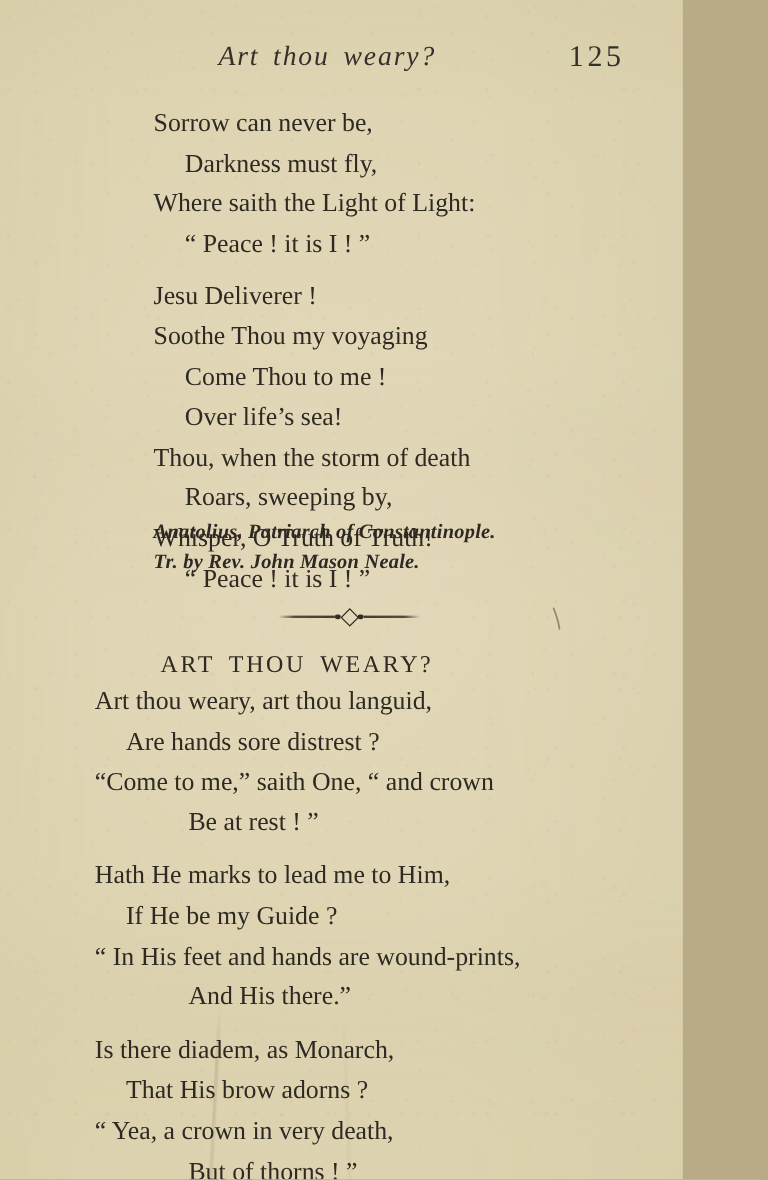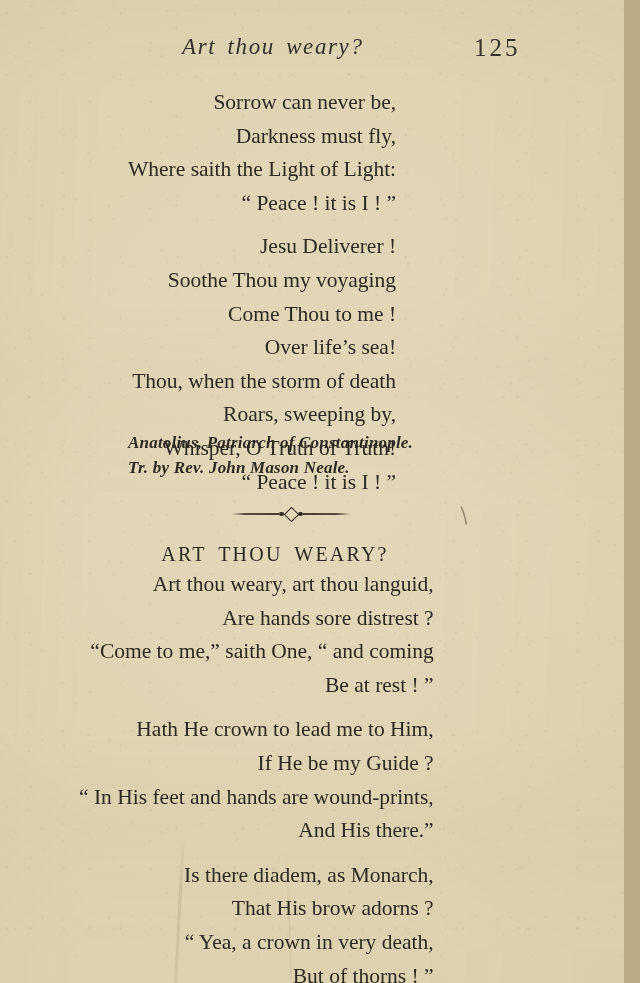--- a/index.html
+++ b/index.html
@@ -7,21 +7,21 @@
     margin: 0;
     padding: 0;
     background: #b9ab85;
   }
   body {
     font-family: "Liberation Serif", "DejaVu Serif", serif;
   }
 
   .page {
     position: relative;
-    width: 624px;
+    width: 569px;
     height: 983px;
     overflow: hidden;
     background-color: #dcd1ad;
     background-image:
       radial-gradient(ellipse 120% 95% at 50% 45%, rgba(233,224,198,0.55) 0%, rgba(233,224,198,0.18) 45%, rgba(160,145,110,0.00) 72%),
       radial-gradient(ellipse 130% 110% at 50% 50%, rgba(0,0,0,0) 62%, rgba(120,104,72,0.13) 88%, rgba(104,90,60,0.22) 100%);
     color: #2b2620;
   }
 
   
@@ -103,21 +103,21 @@
     left: 474px;
     top: 0px;
     font-size: 25px;
     letter-spacing: 3px;
     color: #35302a;
   }
 
   
   .poem { position: absolute; }
 
-  .stanza { margin: 0; text-align: right; }
+  .stanza { margin: 0; }
 
   .verse-line {
     font-size: 21.5px;
     line-height: 33.6px;
     white-space: pre;
     color: #2e2922;
   }
 
   
   .poem-a { left: 128px; top: 86px; }
@@ -257,25 +257,25 @@
     <svg class="stray-mark" viewBox="0 0 9 22">
       <path d="M1.4 2 C3.2 7, 5.4 12, 6.2 19" stroke="#6b5c42" stroke-width="1.5" fill="none" stroke-linecap="round"></path>
     </svg>
 
     <div class="section-title">ART THOU WEARY?</div>
 
     <div class="poem poem-b" id="poem-b">
         <div class="stanza">
           <div class="verse-line i0">Art thou weary, art thou languid,</div>
           <div class="verse-line i1">Are hands sore distrest ?</div>
-          <div class="verse-line i0">“Come to me,” saith One, “ and coming</div>
+          <div class="verse-line i0">“Come to me,” saith One, “ and crown</div>
           <div class="verse-line i2">Be at rest ! ”</div>
         </div>
         <div class="stanza">
-          <div class="verse-line i0">Hath He crown to lead me to Him,</div>
+          <div class="verse-line i0">Hath He marks to lead me to Him,</div>
           <div class="verse-line i1">If He be my Guide ?</div>
           <div class="verse-line i0">“ In His feet and hands are wound-prints,</div>
           <div class="verse-line i2">And His there.”</div>
         </div>
         <div class="stanza">
           <div class="verse-line i0">Is there diadem, as Monarch,</div>
           <div class="verse-line i1">That His brow adorns ?</div>
           <div class="verse-line i0">“ Yea, a crown in very death,</div>
           <div class="verse-line i2">But of thorns ! ”</div>
         </div>

